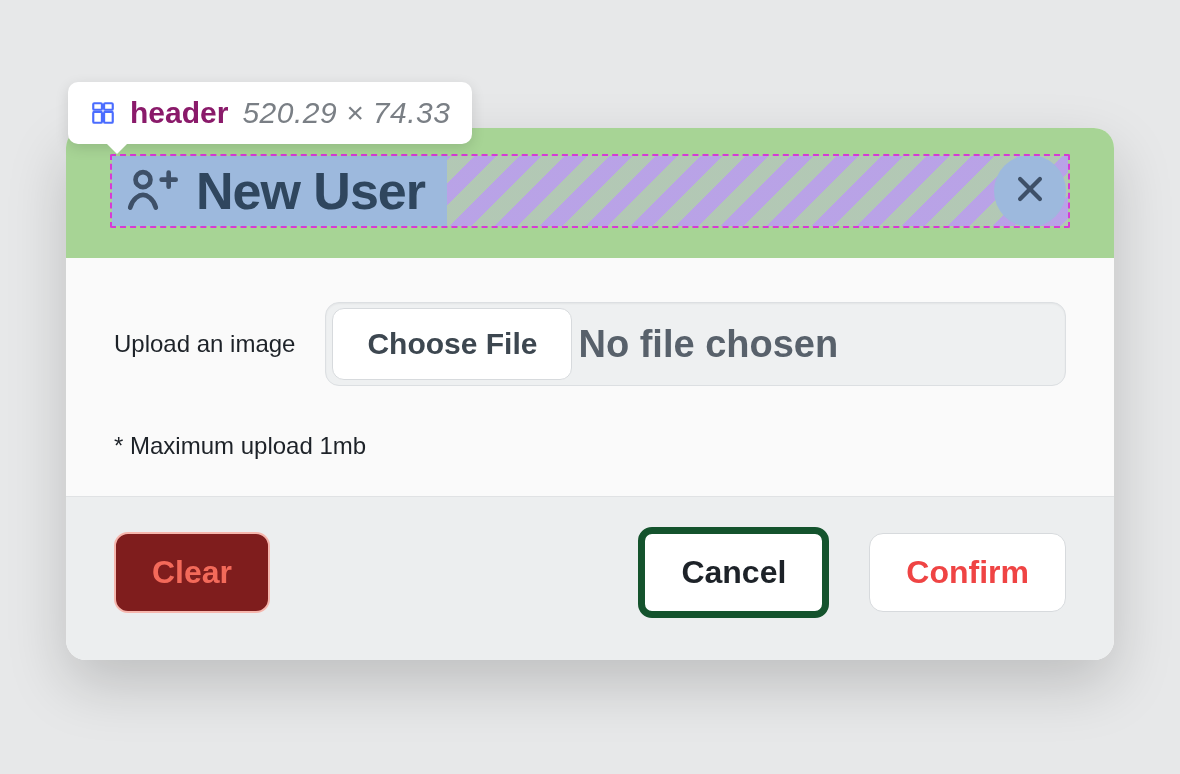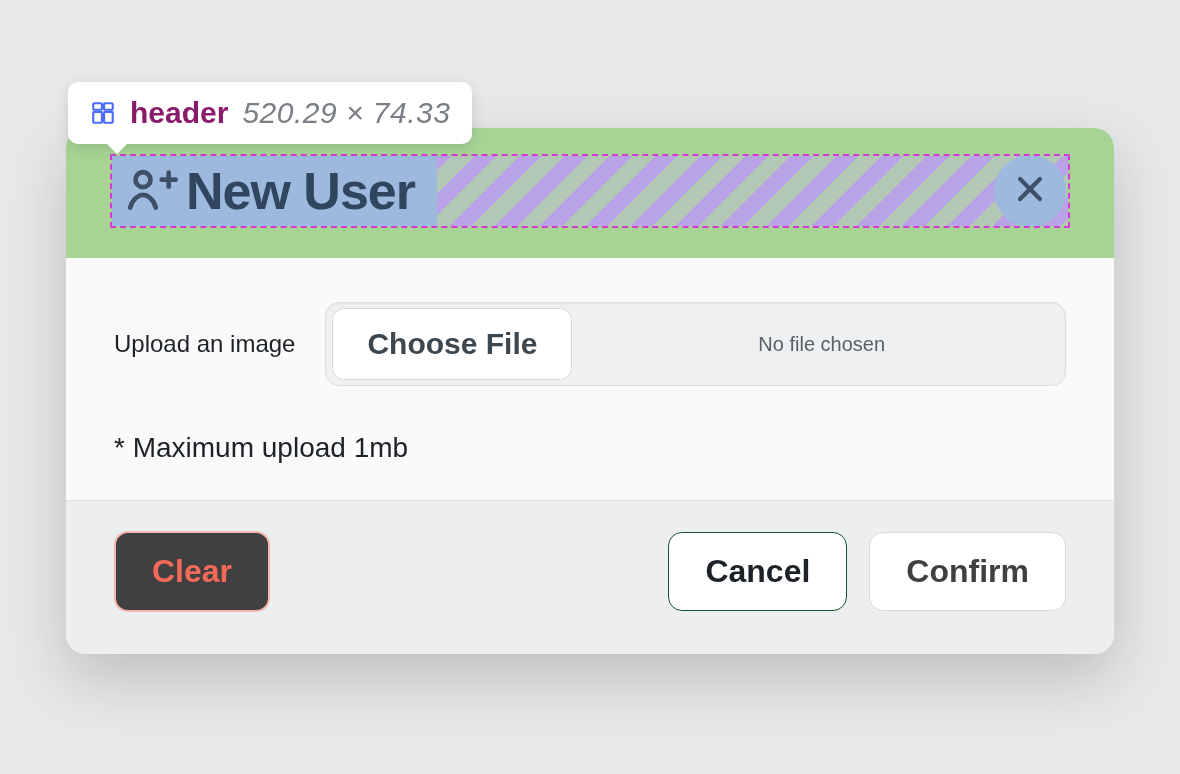--- a/index.html
+++ b/index.html
@@ -78,21 +78,21 @@
         rgba(200,178,240,0.35) 16px 32px
       );
     z-index: 0;
   }
   
   .header-title-block {
     position: relative;
     z-index: 1;
     display: flex;
     align-items: center;
-    gap: 8px;
+    gap: 18px;
     background: #9db9dd;
     height: 100%;
     padding: 0 22px 0 10px;
   }
   .header-title-block svg { width: 56px; height: 56px; stroke: #3e5068; }
   .header-title {
     font-size: 52px;
     font-weight: 800;
     color: #2f465e;
     letter-spacing: -1px;
@@ -146,27 +146,28 @@
     border-radius: 12px;
     margin: 6px;
     padding: 18px 34px;
     font-size: 30px;
     font-weight: 700;
     color: #3d4750;
     cursor: pointer;
   }
   .file-status {
     flex: 1;
-    text-align: center;
-    font-size: 20px;
+    text-align: left;
+    font-size: 38px;
     color: #58616b;
+    font-weight: bold;
   }
   .hint {
     margin-top: 46px;
-    font-size: 28px;
+    font-size: 24px;
     color: #1d2228;
   }
 
   
   .dialog-footer {
     background: #eceeef;
     border-top: 1px solid #e0e2e4;
     padding: 30px 48px 42px 48px;
     display: flex;
     align-items: center;
@@ -176,31 +177,31 @@
     padding: 20px 36px;
     font-size: 32px;
     font-weight: 700;
     cursor: pointer;
     background: #fff;
     border: 2px solid transparent;
   }
   .btn-clear {
     color: #f36a5a;
     border-color: #f6b6ad;
-    background: #404040;
+    background: #7f1d1d;
   }
   .btn-cancel {
     color: #1d2228;
-    border: 1px solid #14532d;
+    border: 7px solid #14532d;
     margin-left: auto;
   }
   .btn-confirm {
-    color: #404040;
+    color: #ef4444;
     border: 1px solid #d7dadd;
-    margin-left: 22px;
+    margin-left: 40px;
   }
 </style>
 </head>
 <body>
 
 <div class="devtools-tip">
   <span class="grid-icon">
     <svg width="26" height="26" viewBox="0 0 24 24" fill="none" stroke="#4a6cff" stroke-width="2">
       <rect x="3" y="3" width="8" height="6" rx="1"></rect>
       <rect x="13" y="3" width="8" height="6" rx="1"></rect>

